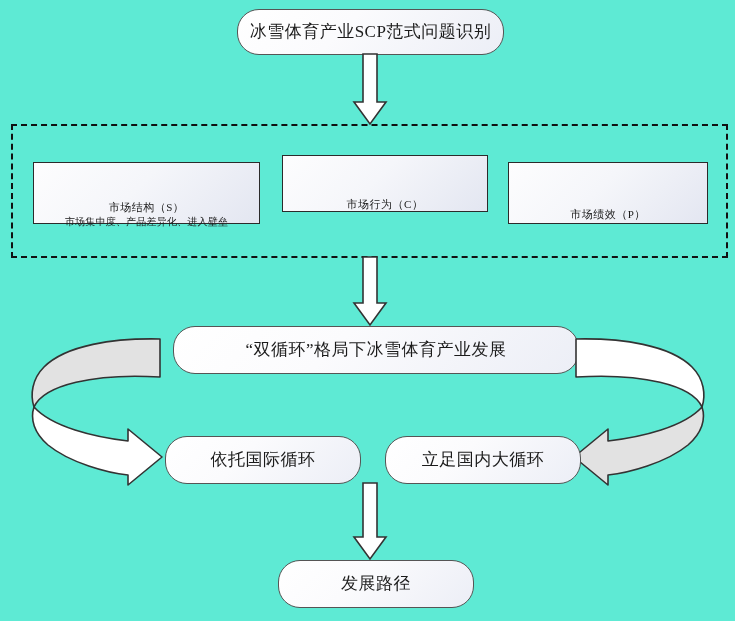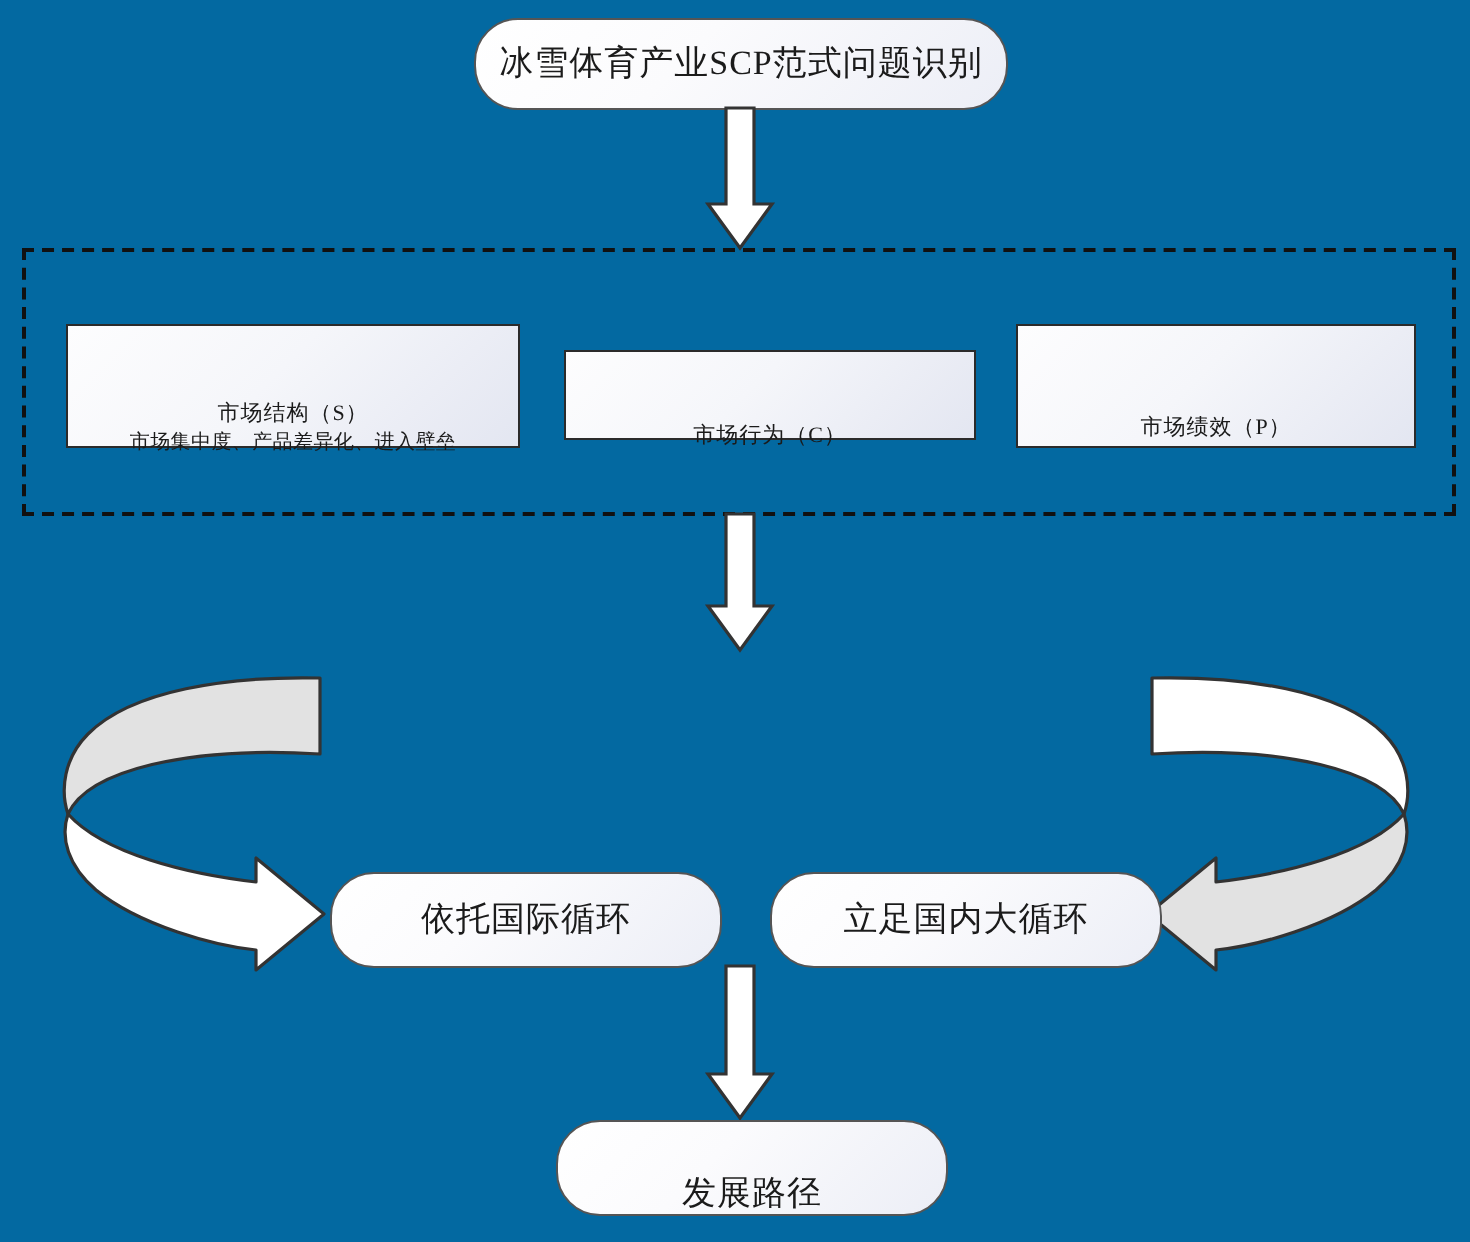--- a/index.html
+++ b/index.html
@@ -7,21 +7,21 @@
     padding: 0;
     background: #ffffff;
   }
   body {
     font-family: "Liberation Serif", "DejaVu Serif", serif;
   }
   #diagram {
     position: relative;
     width: 735px;
     height: 621px;
-    background: #0369a1;
+    background: #5eead4;
     overflow: hidden;
   }
 
   
   .node {
     position: absolute;
     box-sizing: border-box;
     display: flex;
     flex-direction: column;
     align-items: center;
@@ -61,32 +61,32 @@
     letter-spacing: 0.2px;
     white-space: nowrap;
     margin-top: 1px;
   }
 
   
   #node-root      { left: 237px; top: 9px;   width: 267px; height: 46px; }
   #node-scp       { left: 173px; top: 326px; width: 406px; height: 48px; }
   #node-intl      { left: 165px; top: 436px; width: 196px; height: 48px; }
   #node-domestic  { left: 385px; top: 436px; width: 196px; height: 48px; }
-  #node-path      { left: 278px; top: 560px; width: 196px; height: 48px; justify-content: flex-end; }
+  #node-path      { left: 278px; top: 560px; width: 196px; height: 48px; }
 
   #dashed-group {
     position: absolute;
     left: 11px; top: 124px;
     width: 717px; height: 134px;
     box-sizing: border-box;
     border: 2.4px dashed #111;
     background: transparent;
   }
   #box-s { left: 33px;  top: 162px; width: 227px; height: 62px; }
-  #box-c { left: 282px; top: 175px; width: 206px; height: 45px; }
+  #box-c { left: 282px; top: 155px; width: 206px; height: 57px; }
   #box-p { left: 508px; top: 162px; width: 200px; height: 62px; }
 
   
   .arrow-svg {
     position: absolute;
     overflow: visible;
     pointer-events: none;
   }
   #arrow-root-to-group  { left: 352px; top: 54px;  width: 36px; height: 72px; }
   #arrow-group-to-scp   { left: 352px; top: 257px; width: 36px; height: 70px; }
@@ -119,20 +119,23 @@
   </div>
 
   <div class="node sharp" id="box-p">
     <span class="box-title">市场绩效（P）</span>
   </div>
 
   <svg class="arrow-svg" id="arrow-group-to-scp" viewBox="0 0 36 70">
     <polygon points="11,0 25,0 25,46 34,46 18,68 2,46 11,46" fill="#ffffff" stroke="#333333" stroke-width="1.6" stroke-linejoin="miter"></polygon>
   </svg>
 
+  <div class="node rounded" id="node-scp">
+    <span class="title-line">“双循环”格局下冰雪体育产业发展</span>
+  </div>
 
   <svg class="arrow-svg" id="arrow-left-loop" viewBox="0 0 160 152">
 
     <path d="M 156,6
              L 156,44
              C 90,40 40,52 30,74
              C 26,62 28,46 40,34
              C 62,12 110,5 156,6 Z" fill="#e2e2e2" stroke="#333333" stroke-width="1.6" stroke-linejoin="round"></path>
 
     <path d="M 30,74

